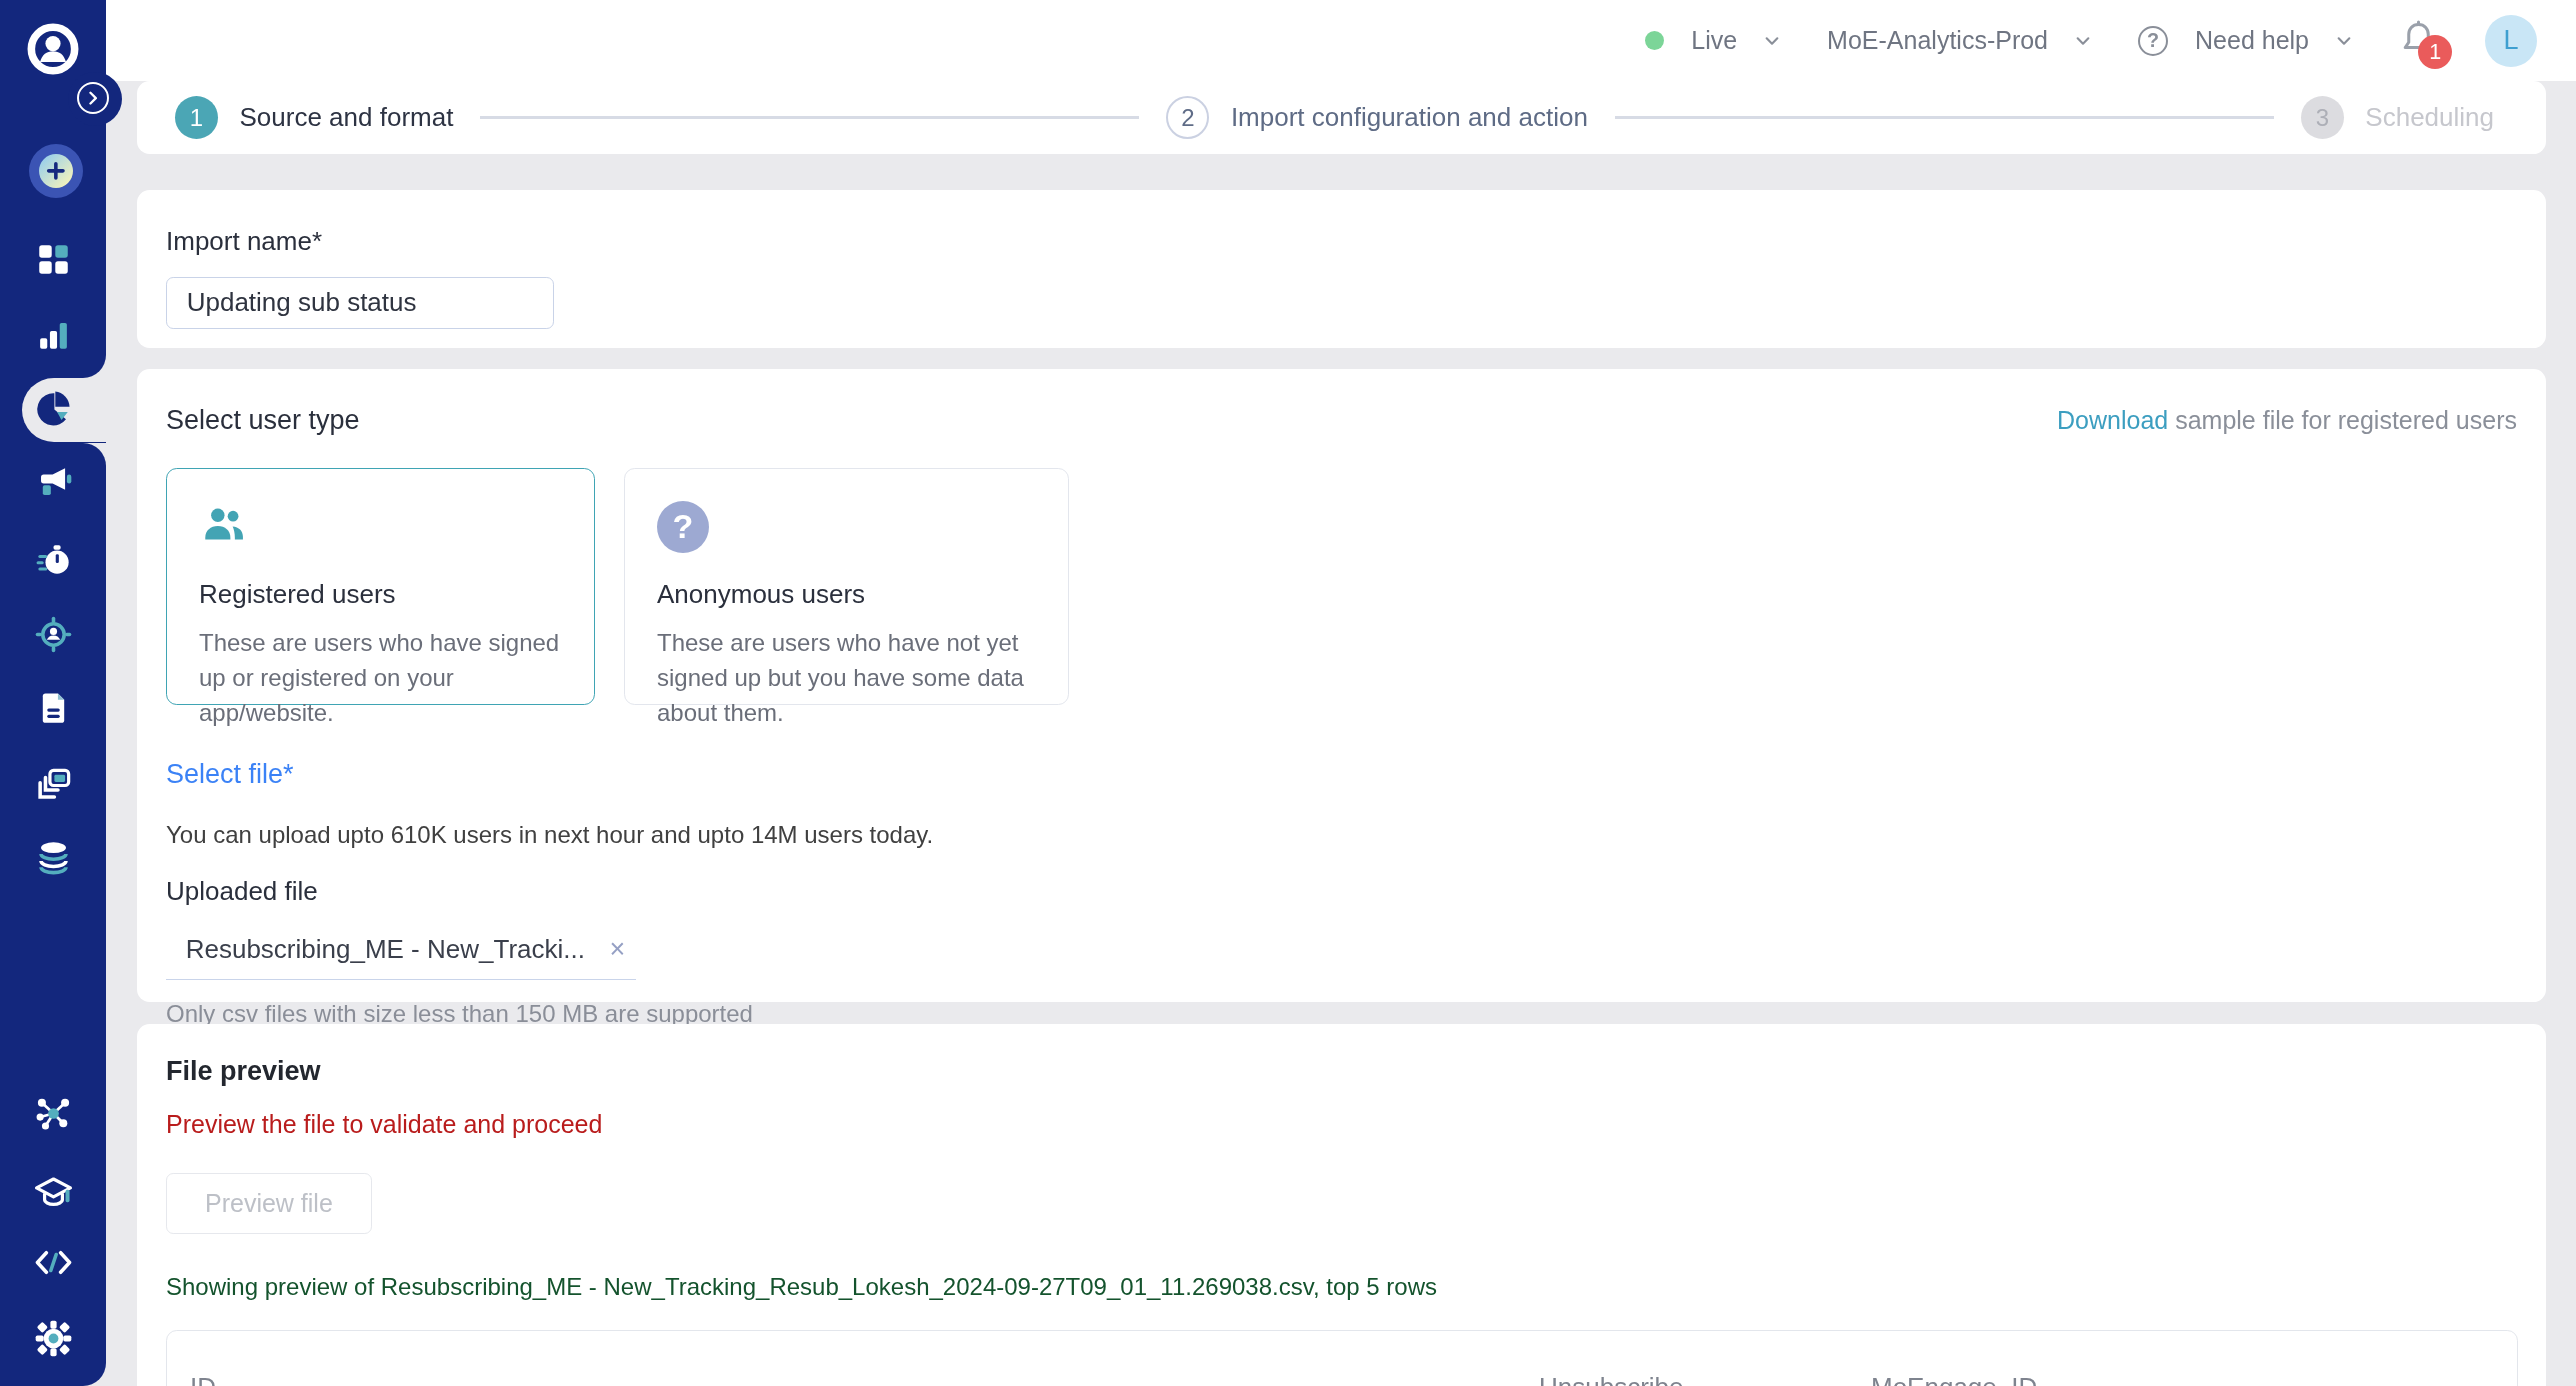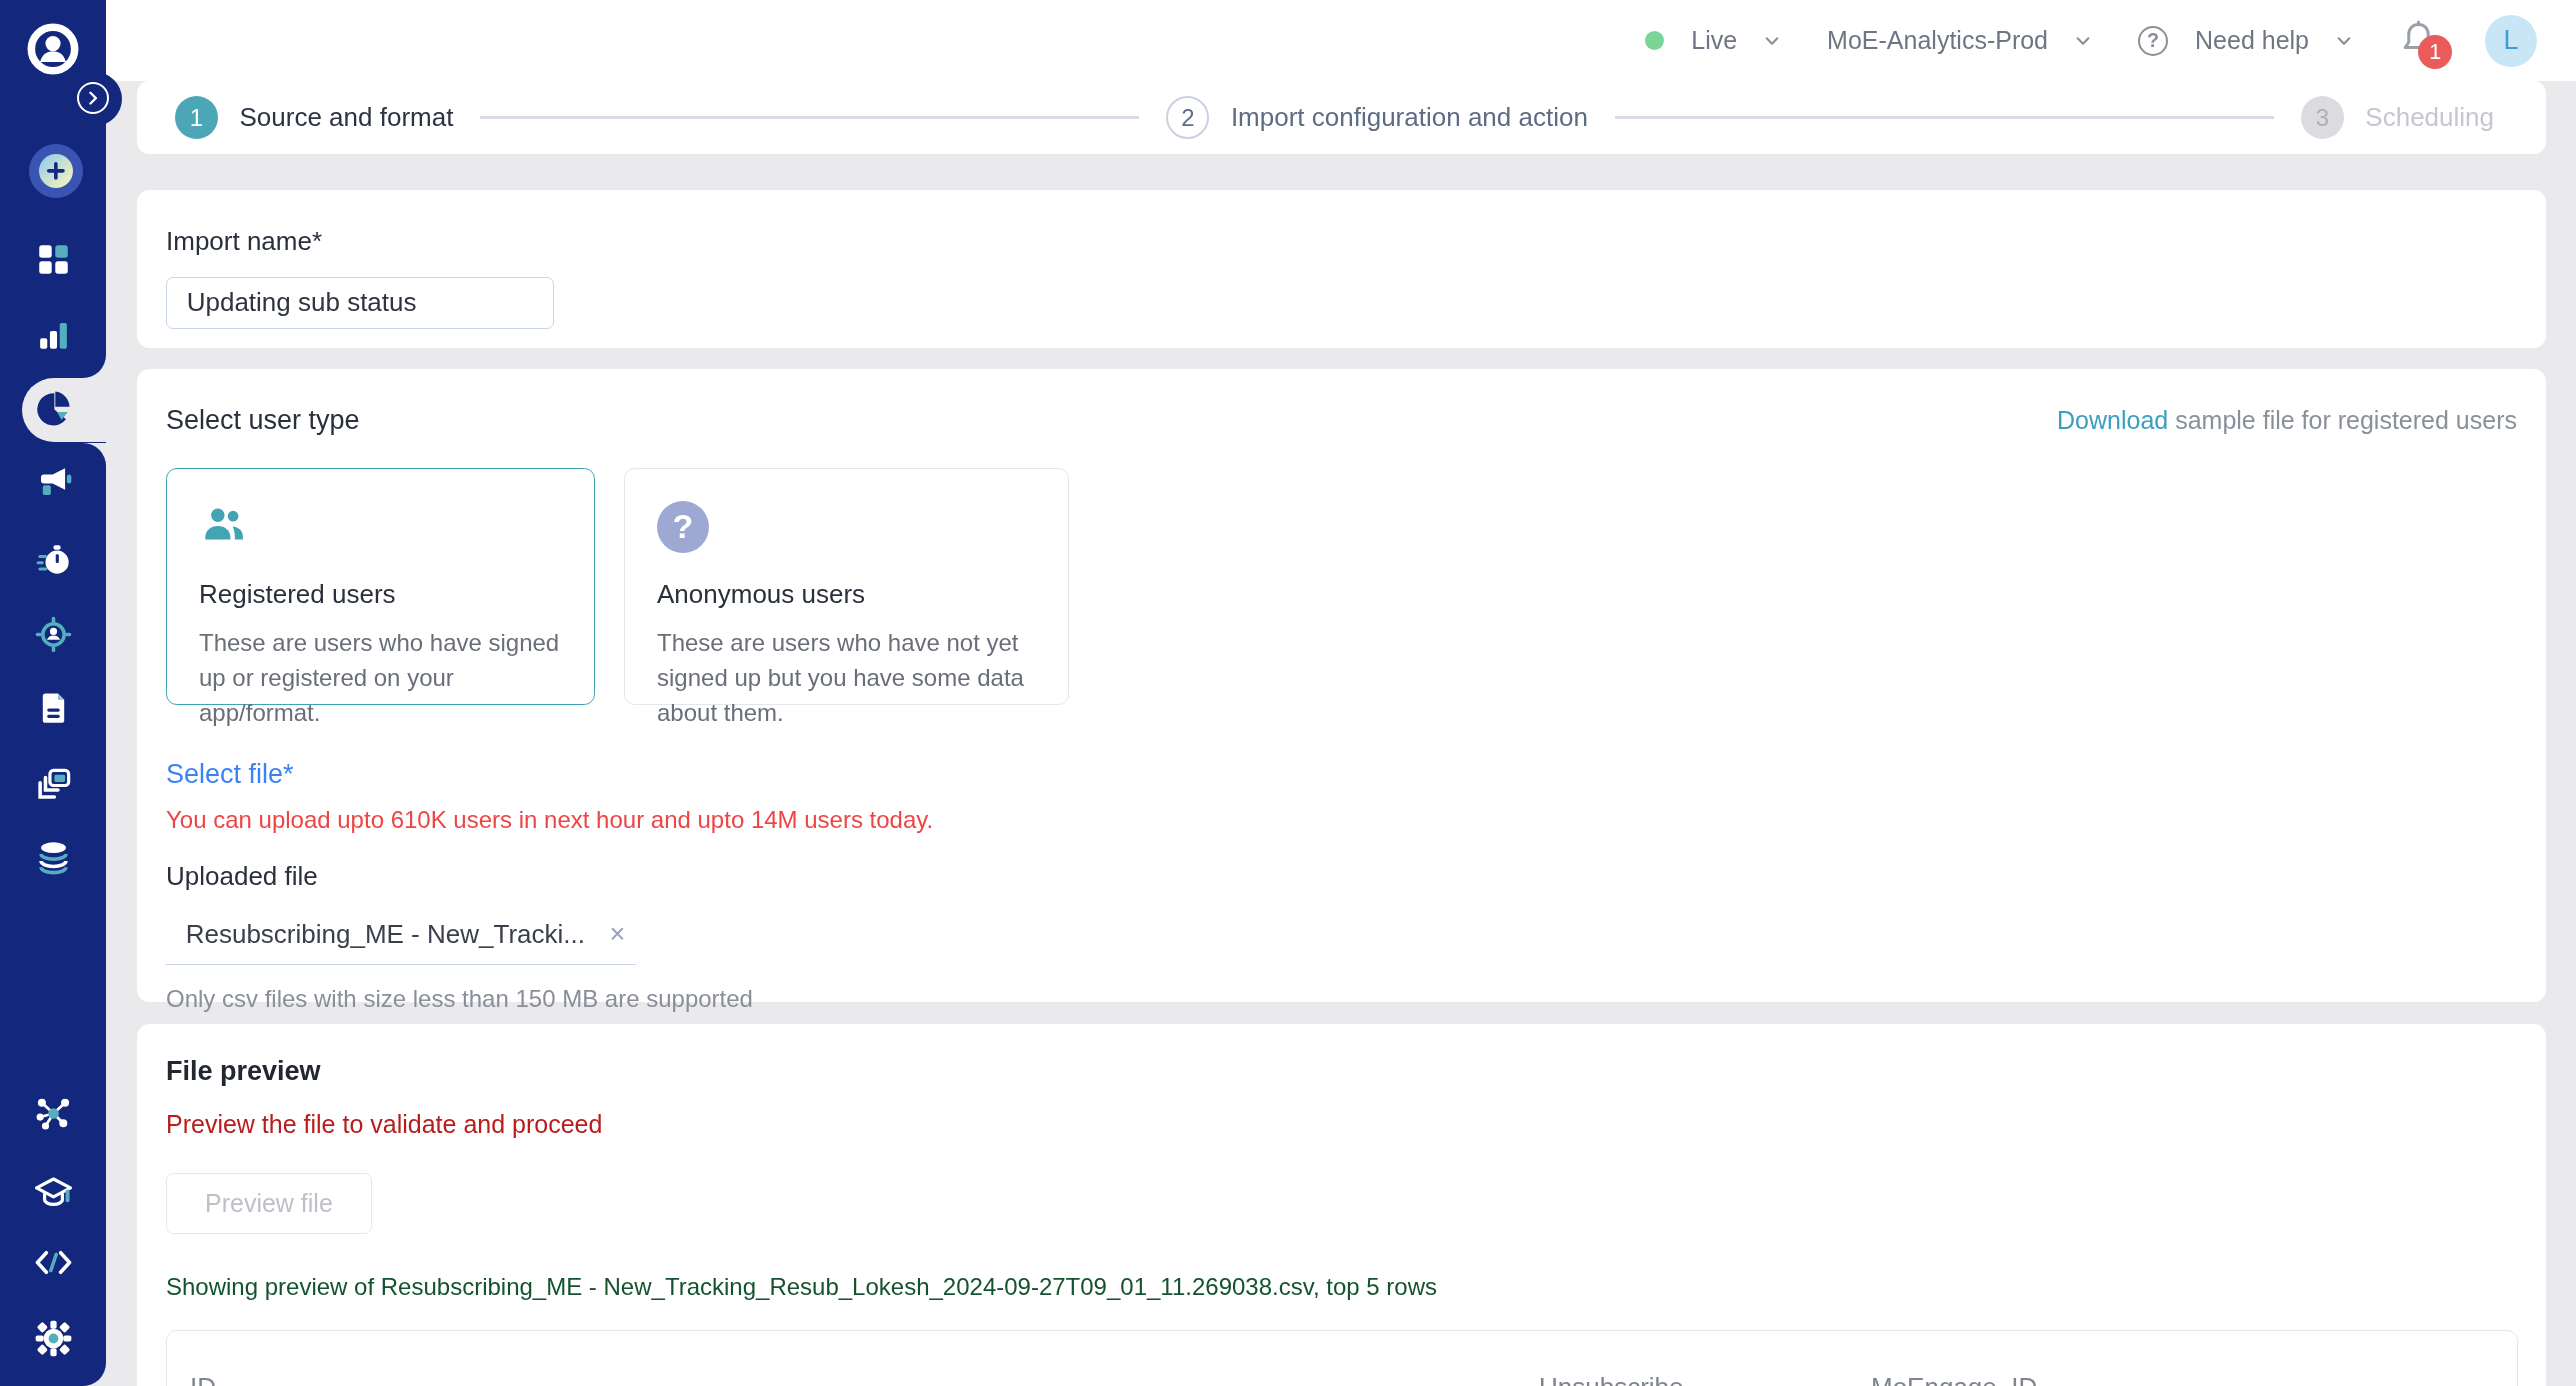--- a/index.html
+++ b/index.html
@@ -91,21 +91,21 @@
   .type-card.anon { width:445px; }
   .tc-icon { height:55px; display:flex; align-items:center; }
   .tc-icon svg { width:52px; height:52px; }
   .q-circle { width:52px; height:52px; border-radius:50%; background:#9DA9D2; color:#fff;
               font-size:34px; font-weight:bold; display:flex; align-items:center;
               justify-content:center; }
   .tc-title { margin-top:25px; font-size:26px; color:#2A2F3C; }
   .tc-desc { margin-top:16px; font-size:24px; color:#6A6E79; line-height:1.45;
              max-width:385px; }
   .selectfile-heading { margin-top:54px; font-size:27px; color:#3b82f6; }
-  .limit-text { margin-top:16px; font-size:24px; color:#ef4444; }
+  .limit-text { margin-top:31px; font-size:24px; color:#404040; }
   .uploaded-label { margin-top:27px; font-size:26px; color:#2A2F3C; }
   .file-row { margin-top:27px; width:470px; display:flex; align-items:center;
               border-bottom:1.8px solid #C9D4EA; padding:0 3.6px 14.3px 19.7px; }
   .file-name { flex:1; font-size:26px; color:#3A3F4B; white-space:nowrap; overflow:hidden; }
   .clear-x { font-size:27px; color:#95A0C4; cursor:pointer; padding:0 7.2px; }
   .helper-text { margin-top:19.7px; font-size:24px; color:#8A8E98; }
 
   
   .preview-card { top:1024px; height:447px; padding:32px 29px; }
   .fp-heading { font-size:27px; color:#23272F; font-weight:bold; }
@@ -338,21 +338,21 @@
       <div class="type-card selected">
         <div class="tc-icon">
           <svg viewBox="0 0 58 58" fill="#43A4B4">
               <circle cx="21" cy="16" r="7.5"></circle>
               <circle cx="38" cy="17" r="6"></circle>
               <path d="M7 41c0-8 6-13 14-13s14 5 14 13v2H7z"></path>
               <path d="M37.5 28.5c7 .4 11.5 5 11.5 11.5v3h-9v-2c0-5-1-9.5-2.5-12.5z"></path>
             </svg>
         </div>
         <div class="tc-title">Registered users</div>
-        <div class="tc-desc">These are users who have signed up or registered on your app/format.</div>
+        <div class="tc-desc">These are users who have signed up or registered on your app/website.</div>
       </div>
 
       <div class="type-card anon">
         <div class="tc-icon">
           <div class="q-circle">?</div>
         </div>
         <div class="tc-title">Anonymous users</div>
         <div class="tc-desc">These are users who have not yet signed up but you have some data about them.</div>
       </div>
     </div>

